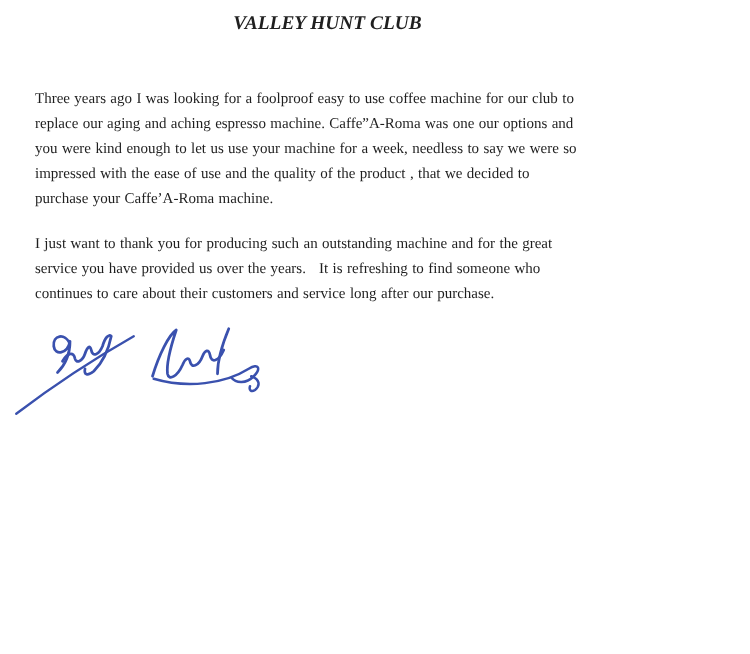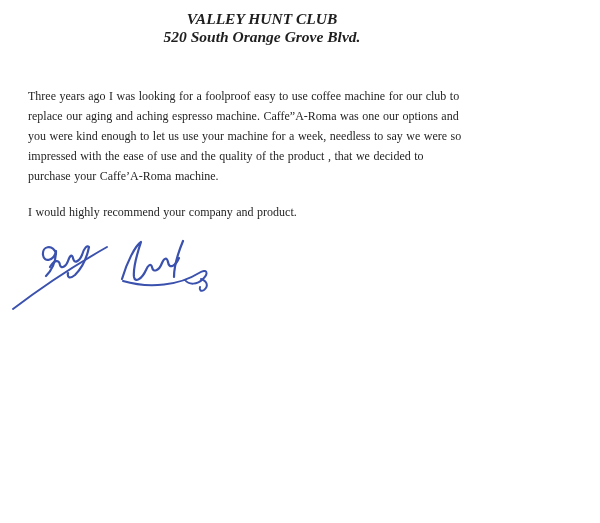--- a/index.html
+++ b/index.html
@@ -56,30 +56,31 @@
     line-height: 20px;
   }
 </style>
 </head>
 <body>
 
 <div class="page">
 
   <header class="letterhead">
     <div class="lh-line">VALLEY HUNT CLUB</div>
-    <div class="lh-line">520 South Orange Grove Blvd.</div>
   </header>
 
   <main class="body-text">
     <p>Three years ago I was looking for a foolproof easy to use coffee machine for our club to
 replace our aging and aching espresso machine. Caffe”A-Roma was one our options and
 you were kind enough to let us use your machine for a week, needless to say we were so
 impressed with the ease of use and the quality of the product , that we decided to
 purchase your Caffe’A-Roma machine.</p>
-    <p>I would highly recommend your company and product.</p>
+    <p>I just want to thank you for producing such an outstanding machine and for the great
+service you have provided us over the years.   It is refreshing to find someone who
+continues to care about their customers and service long after our purchase.</p>
 
 
     <div class="signature-area">
       <svg width="220" height="75" viewBox="0 0 220 75" fill="none" stroke-linecap="round" stroke-linejoin="round" stroke-width="2.2">
         <path stroke-width="1.9" d="M 3 71 C 28 52, 60 30, 97 9" stroke="#3a51ae"></path>
         <path d="M 46 15 C 42 6, 32 8, 33 17 C 34 25, 44 23, 46 13 C 46 22, 43 31, 36 38" stroke="#3a51ae"></path>
         <path d="M 40 29 C 44 22, 49 21, 50 27 C 51 31, 56 29, 58 23 C 60 17, 62 16, 63 20 C 64 26, 69 24, 72 17 C 74 10, 77 7, 79 9 C 77 19, 72 30, 65 37 C 60 41, 57 40, 58 35" stroke="#3a51ae"></path>
         <path d="M 112 41 C 117 24, 125 8, 131 4 C 127 16, 123 31, 124 39 C 125 45, 132 41, 136 32 C 138 27, 141 25, 142 29 C 143 35, 149 33, 152 25 C 154 20, 157 19, 158 24 C 159 31, 165 29, 169 20" stroke="#3a51ae"></path>
         <path d="M 173 3 C 168 15, 164 29, 164 39" stroke="#3a51ae"></path>
         <path stroke-width="2" d="M 113 43 C 140 51, 170 47, 189 35 C 197 30, 199 35, 193 41 C 187 47, 179 47, 175 42" stroke="#3a51ae"></path>

